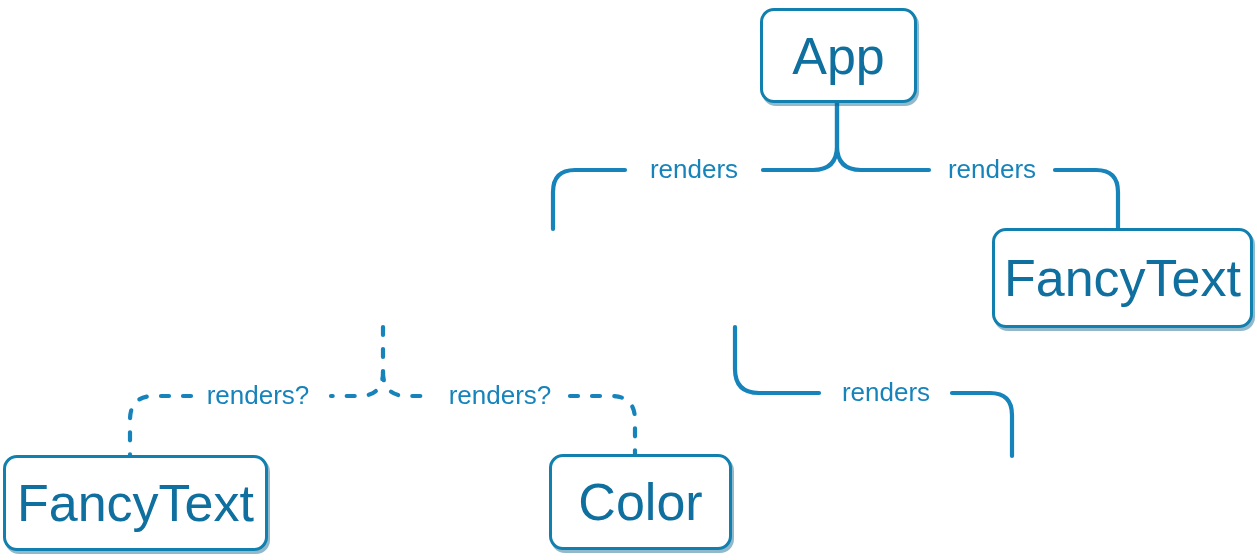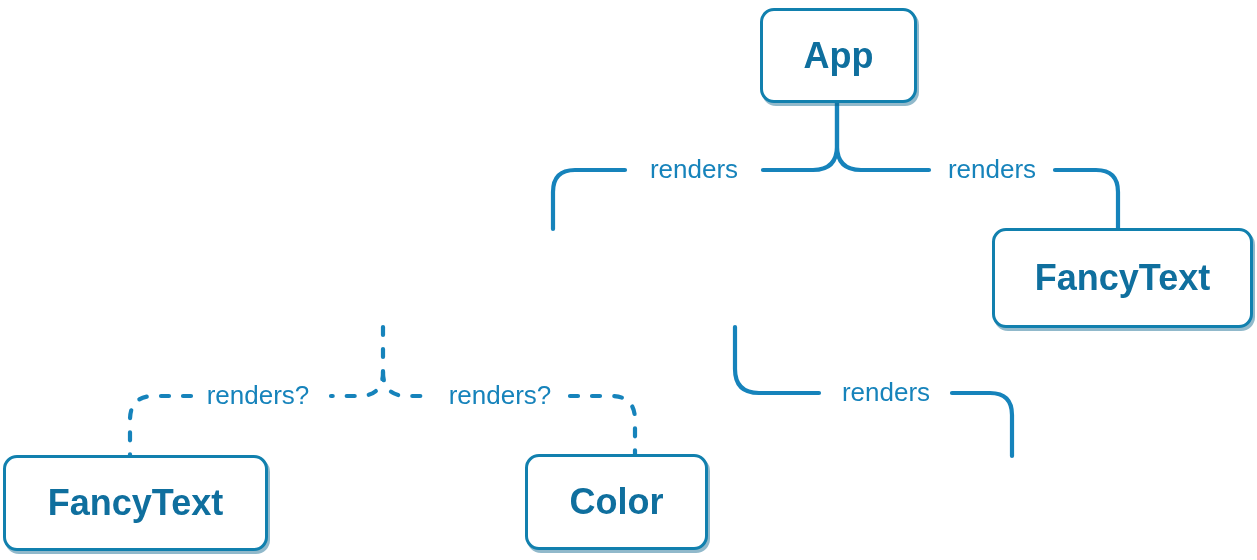--- a/index.html
+++ b/index.html
@@ -32,22 +32,22 @@
     position: absolute;
     background: var(--node-fill);
     border: 3px solid var(--node-border);
     border-radius: 14px;
     box-shadow: 2px 3px 0 var(--node-shadow);
     display: flex;
     align-items: center;
     justify-content: center;
   }
   .node .node-label {
-    font-size: 36px;
-    font-weight: 700;
+    font-size: 52px;
+    font-weight: 400;
     color: var(--node-text);
     white-space: nowrap;
   }
   .edge-label {
     position: absolute;
     transform: translate(-50%, -50%);
     font-size: 26px;
     font-weight: 400;
     color: var(--connector);
     white-space: nowrap;
@@ -81,21 +81,21 @@
 
 
   <div class="node" style="left:992px; top:228px; width:261px; height:100px;">
     <span class="node-label">FancyText</span>
   </div>
 
   <div class="node" style="left:3px; top:455px; width:265px; height:96px;">
     <span class="node-label">FancyText</span>
   </div>
 
-  <div class="node" style="left:525px; top:454px; width:183px; height:96px;">
+  <div class="node" style="left:549px; top:454px; width:183px; height:96px;">
     <span class="node-label">Color</span>
   </div>
 
 
   <span class="edge-label" style="left:694px; top:169px;">renders</span>
   <span class="edge-label" style="left:992px; top:169px;">renders</span>
   <span class="edge-label" style="left:258px; top:395px;">renders?</span>
   <span class="edge-label" style="left:500px; top:395px;">renders?</span>
   <span class="edge-label" style="left:886px; top:392px;">renders</span>
 

